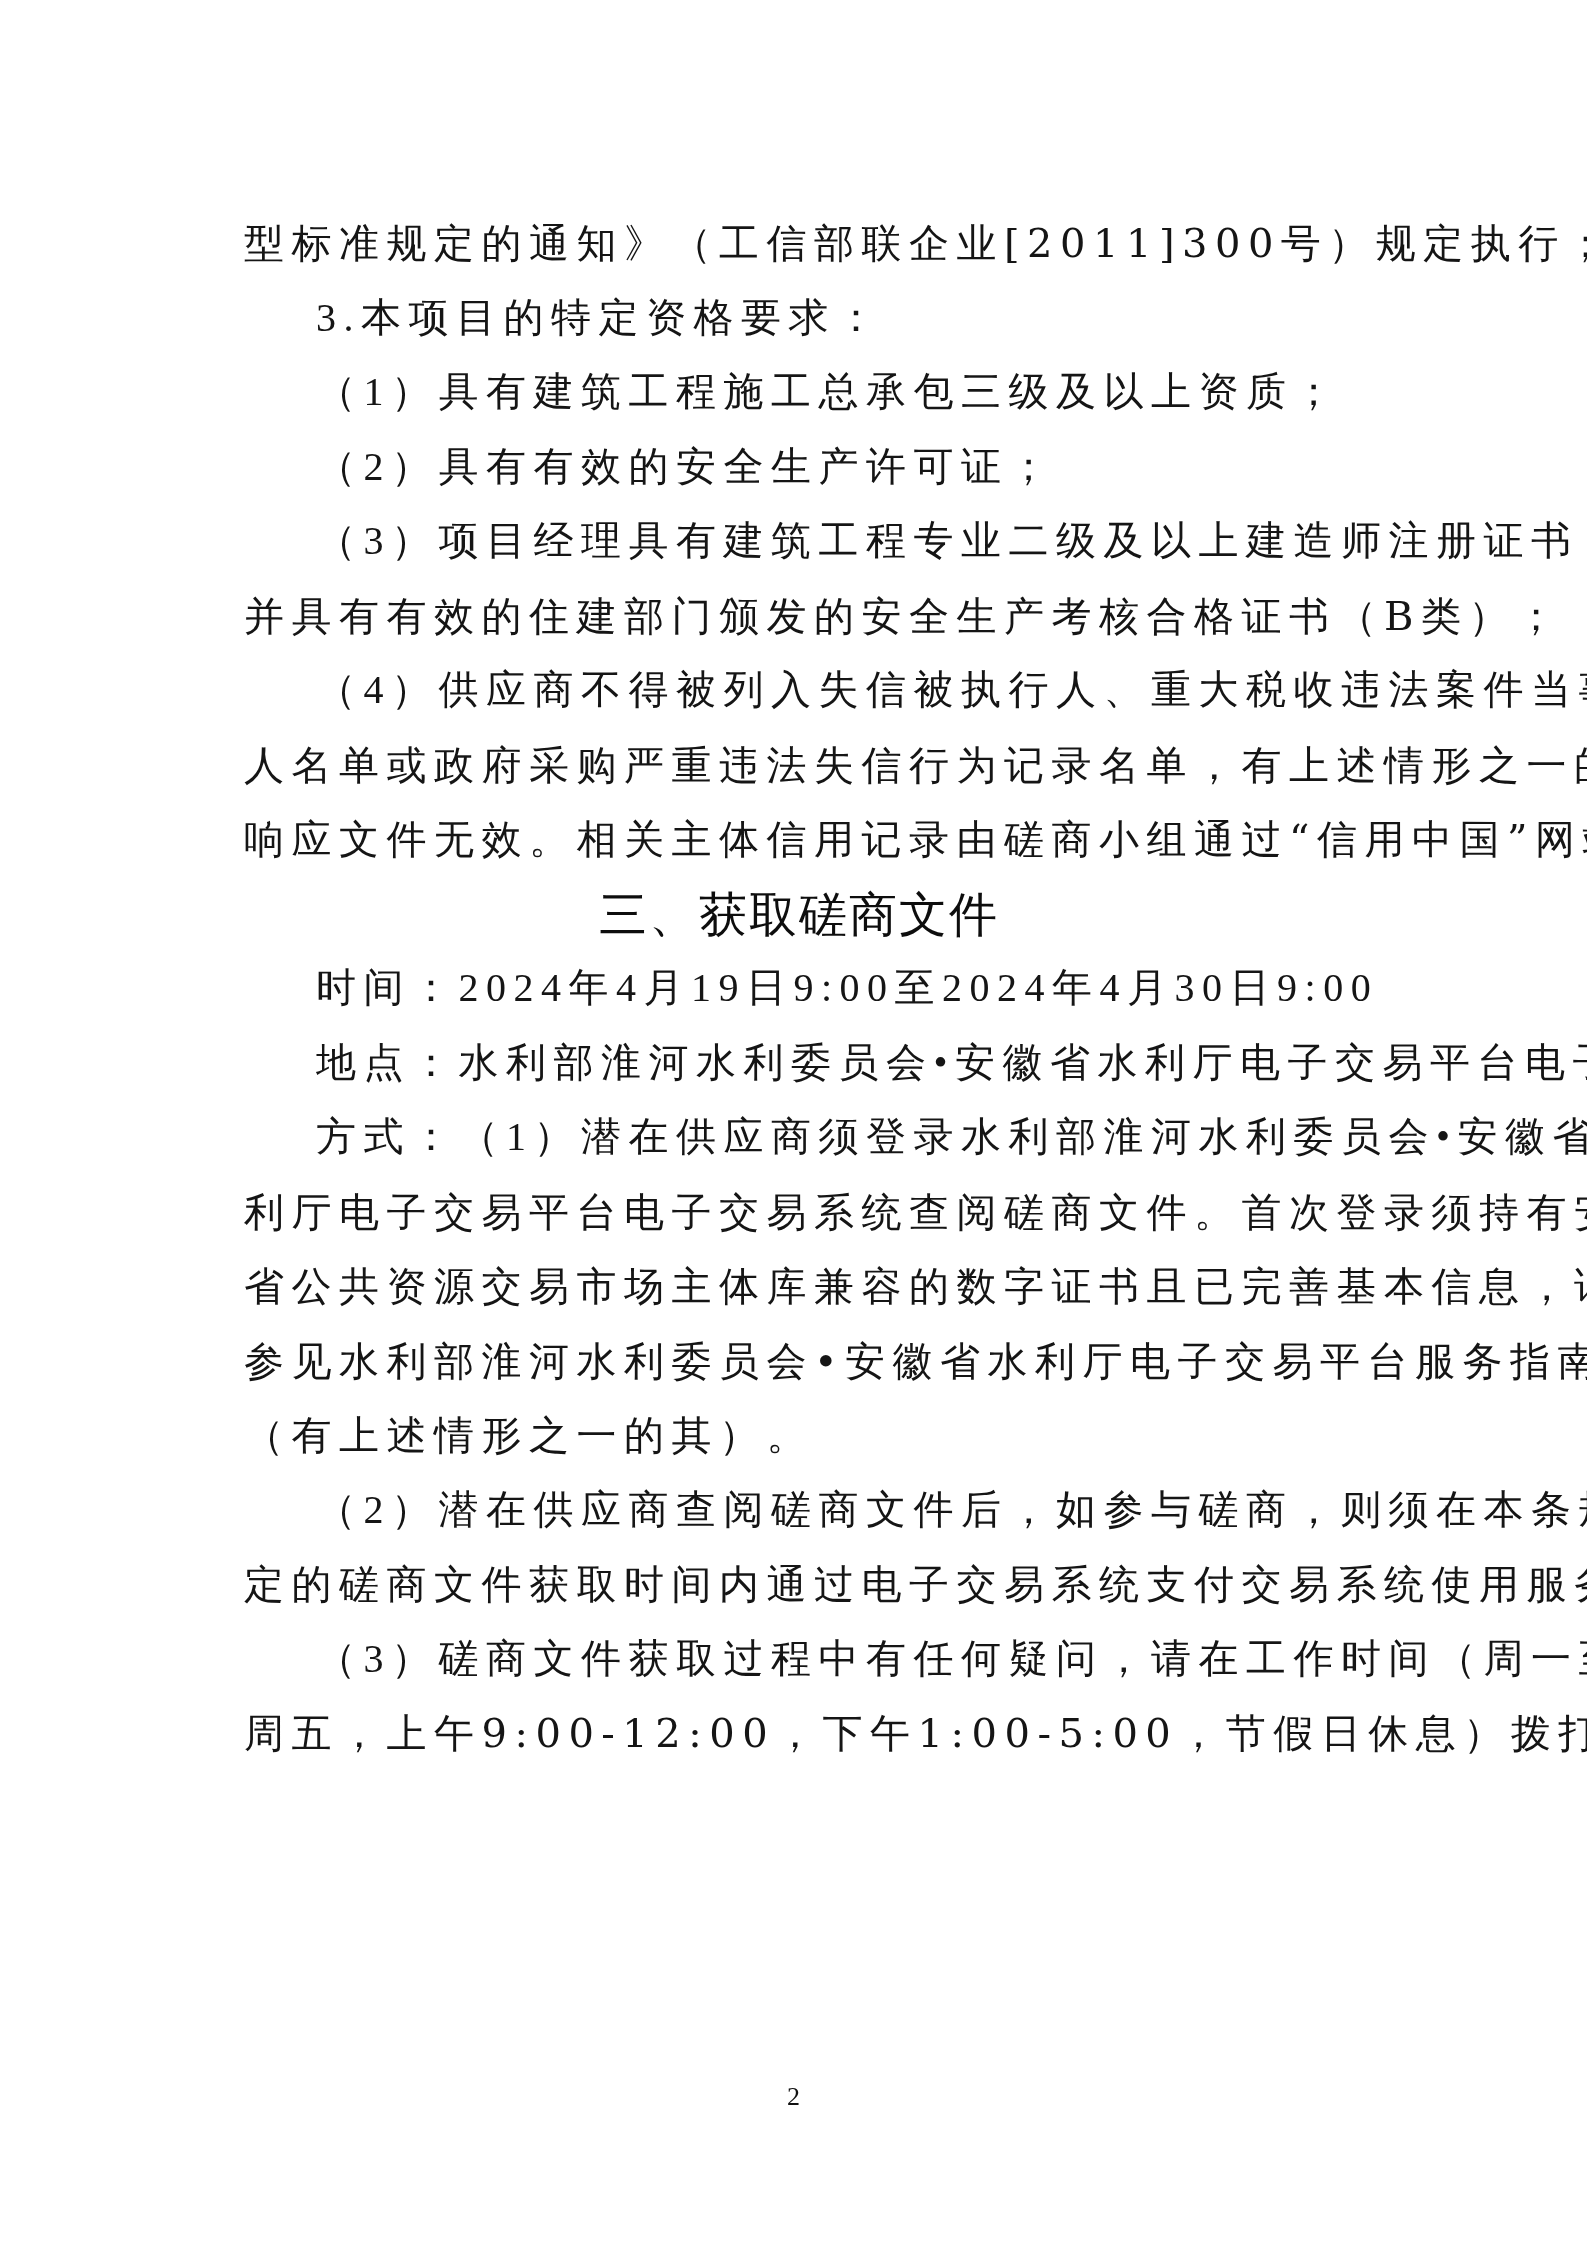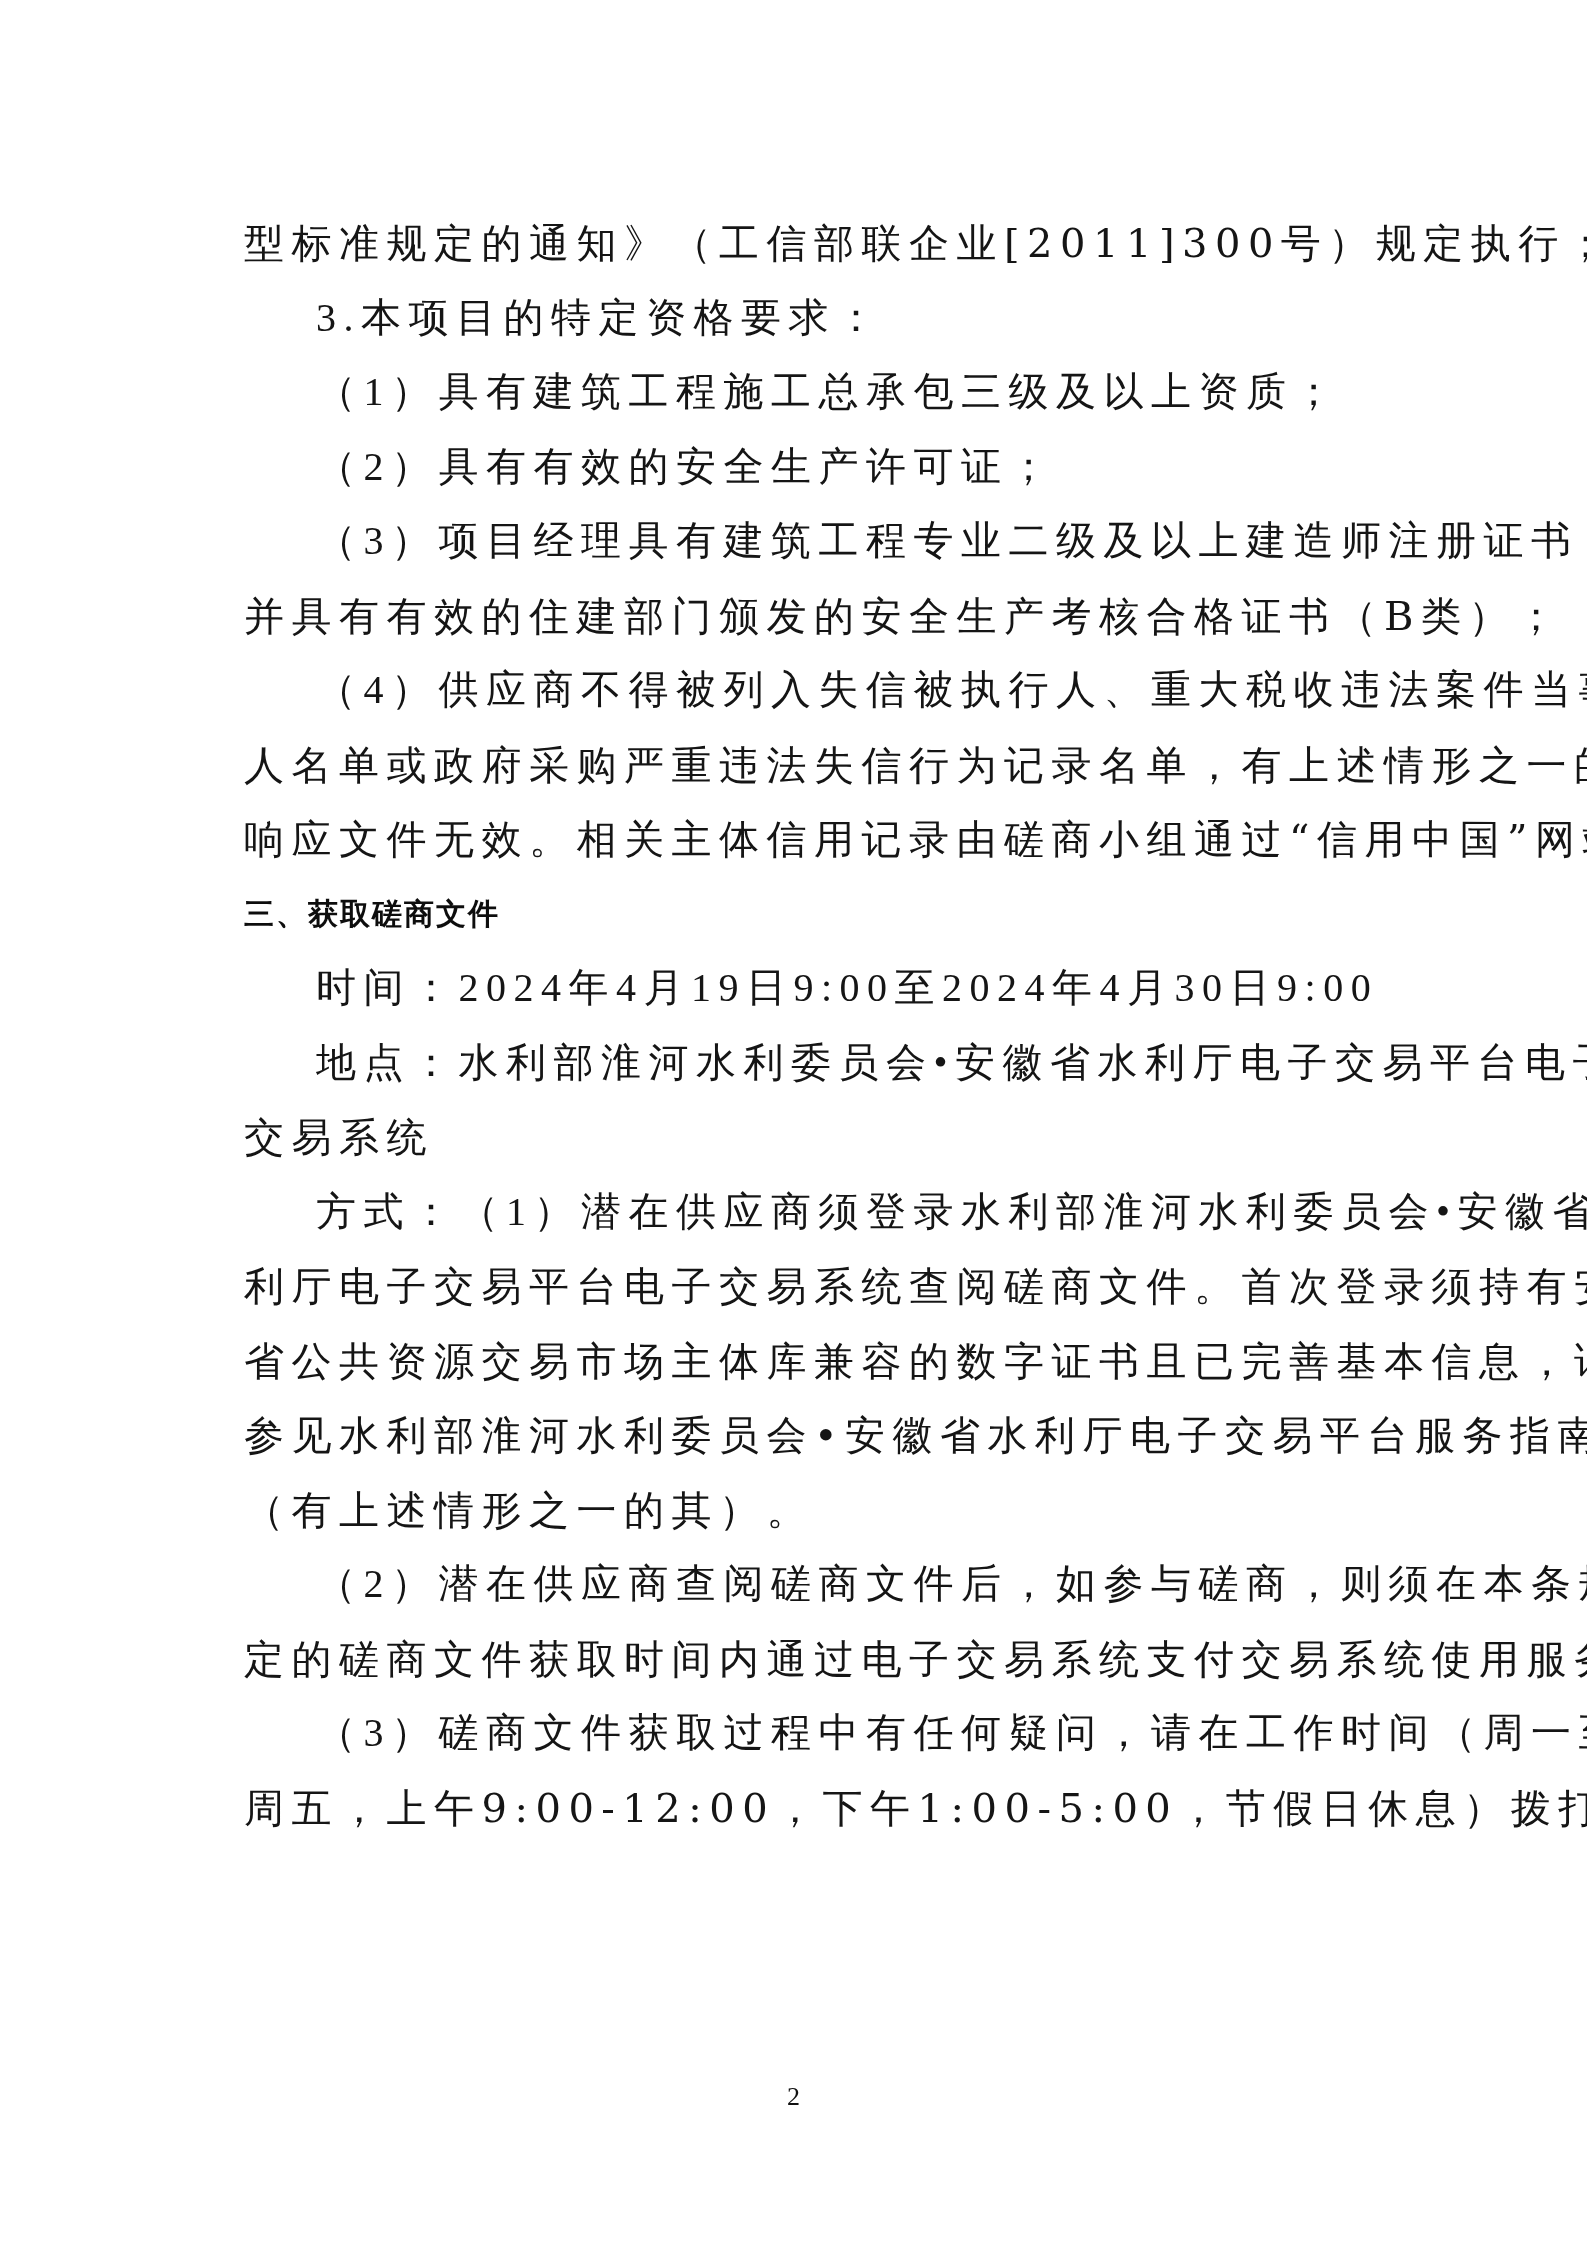--- a/index.html
+++ b/index.html
@@ -33,24 +33,25 @@
       color: #151515;
     }
     .line {
       display: block;
       white-space: nowrap;
       height: 74.5px;
     }
     .indent { padding-left: 72px; font-family: Liberation Serif, serif; }
     .heading {
       font-family: "DejaVu Sans", "Liberation Sans", sans-serif;
-      font-weight: bold;
+      font-weight: normal;
       letter-spacing: 2px;
-      font-size: 30px;
+      font-size: 48px;
       color: #0d0d0d;
+      text-align: center;
     }
     .page-number {
       position: absolute;
       left: 0;
       width: 1587px;
       top: 2082px;
       text-align: center;
       font-family: "Liberation Serif", "DejaVu Serif", serif;
       font-size: 26px;
       color: #111111;
@@ -66,21 +67,20 @@
     <span class="line indent">（1）具有建筑工程施工总承包三级及以上资质；</span>
     <span class="line indent">（2）具有有效的安全生产许可证；</span>
     <span class="line indent">（3）项目经理具有建筑工程专业二级及以上建造师注册证书，</span>
     <span class="line">并具有有效的住建部门颁发的安全生产考核合格证书（B类）；</span>
     <span class="line indent">（4）供应商不得被列入失信被执行人、重大税收违法案件当事</span>
     <span class="line">人名单或政府采购严重违法失信行为记录名单，有上述情形之一的其</span>
     <span class="line">响应文件无效。相关主体信用记录由磋商小组通过“信用中国”网站、</span>
     <span class="line heading">三、获取磋商文件</span>
     <span class="line indent">时间：2024年4月19日9:00至2024年4月30日9:00</span>
     <span class="line indent">地点：水利部淮河水利委员会•安徽省水利厅电子交易平台电子</span>
-    <span class="line">交易系统</span>
     <span class="line indent">方式：（1）潜在供应商须登录水利部淮河水利委员会•安徽省水</span>
     <span class="line">利厅电子交易平台电子交易系统查阅磋商文件。首次登录须持有安徽</span>
     <span class="line">省公共资源交易市场主体库兼容的数字证书且已完善基本信息，详情</span>
     <span class="line">参见水利部淮河水利委员会•安徽省水利厅电子交易平台服务指南</span>
     <span class="line">（有上述情形之一的其）。</span>
     <span class="line indent">（2）潜在供应商查阅磋商文件后，如参与磋商，则须在本条规</span>
     <span class="line">定的磋商文件获取时间内通过电子交易系统支付交易系统使用服务</span>
     <span class="line indent">（3）磋商文件获取过程中有任何疑问，请在工作时间（周一至</span>
     <span class="line">周五，上午9:00-12:00，下午1:00-5:00，节假日休息）拨打电子交</span>
   </div>

